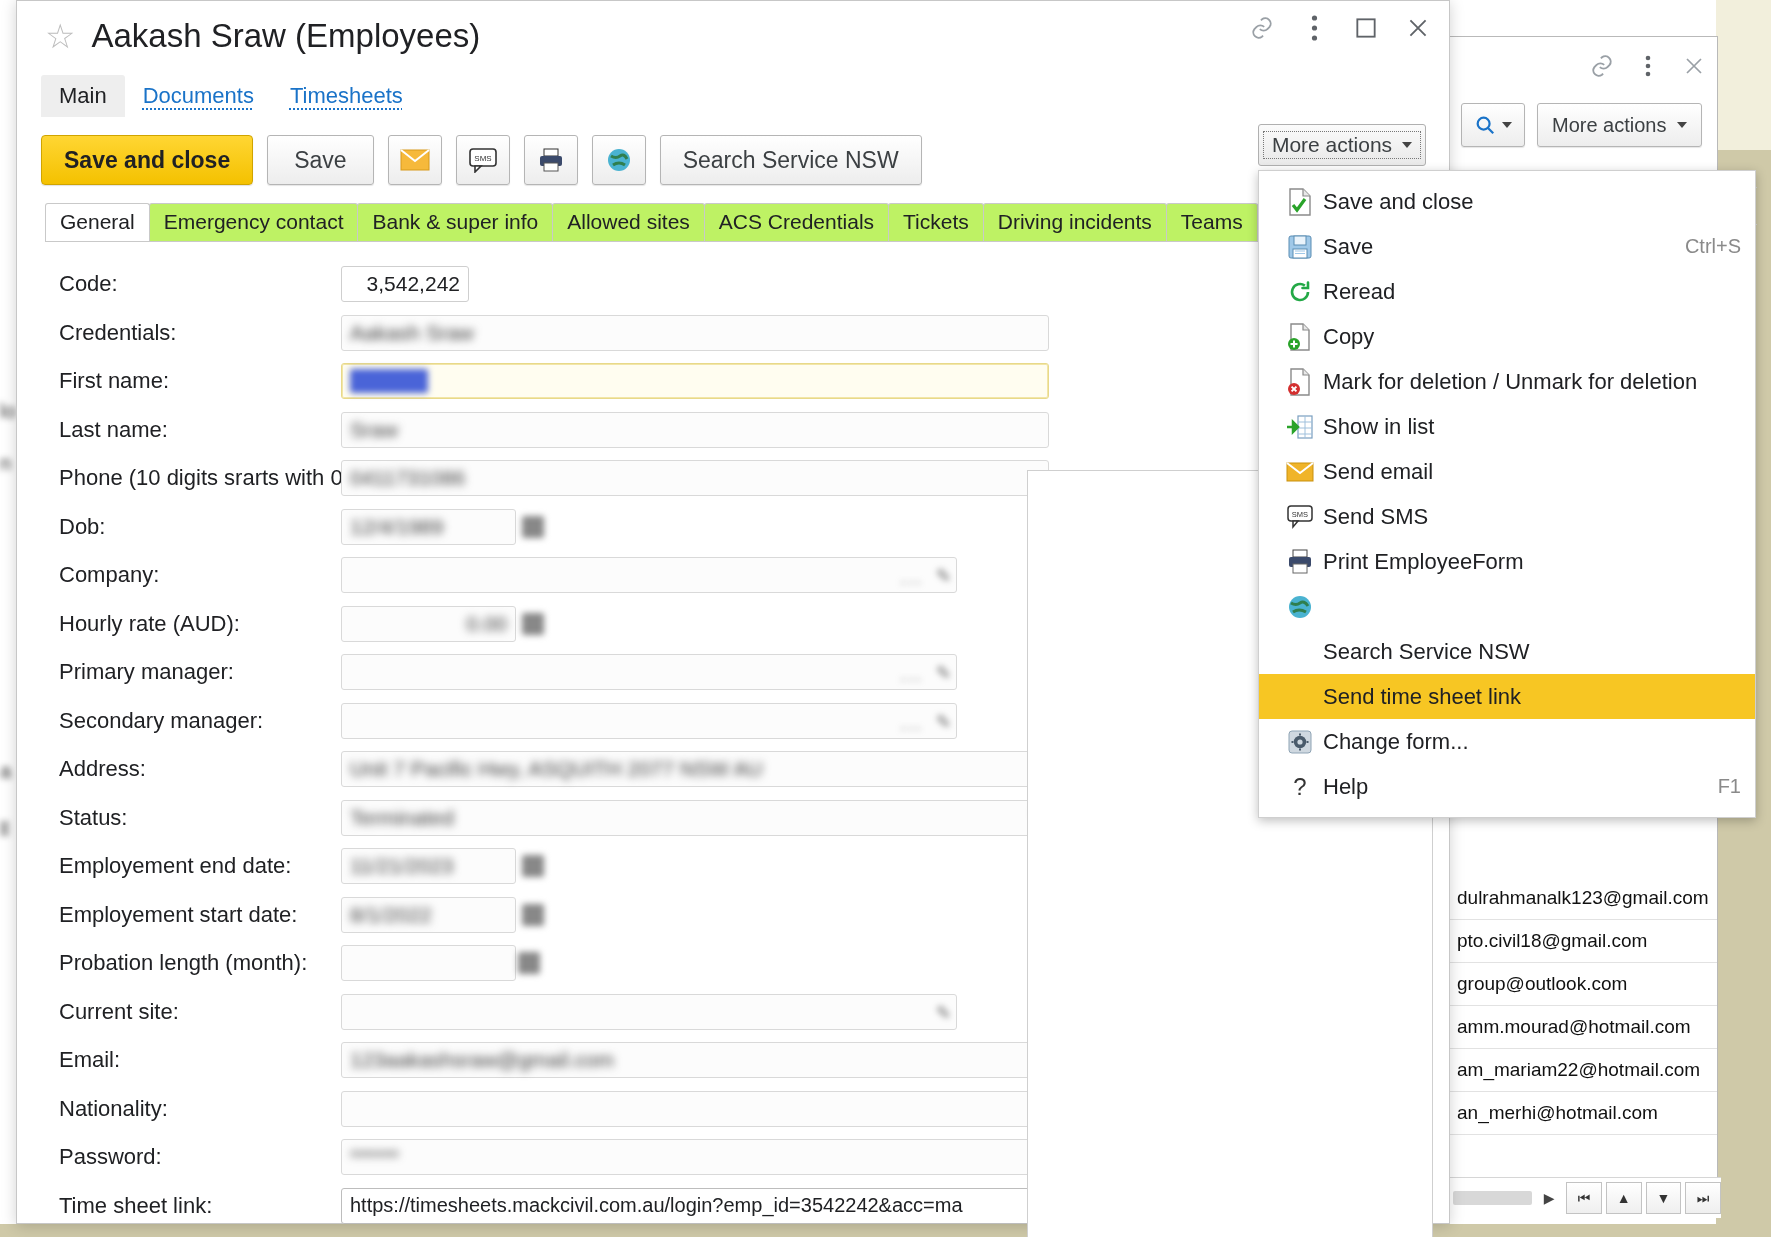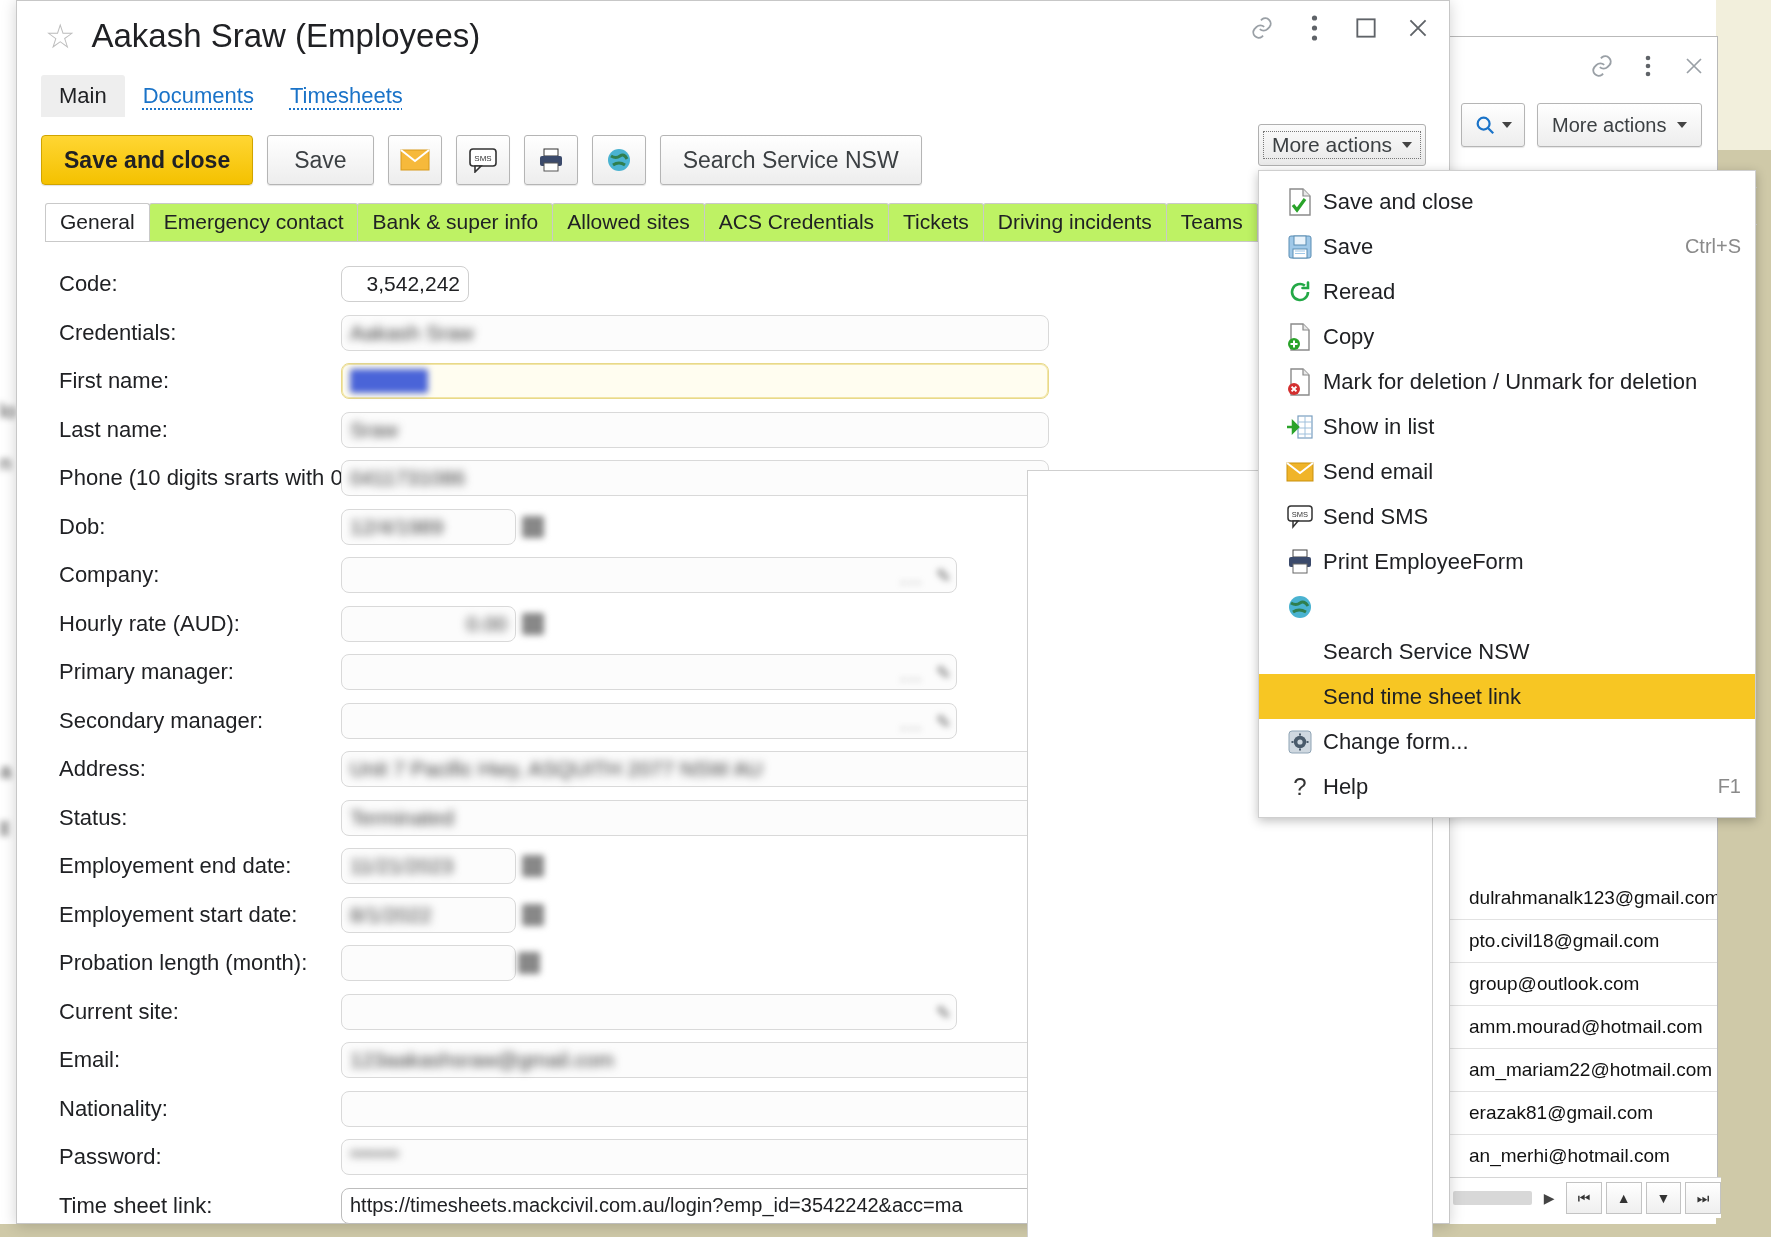--- a/index.html
+++ b/index.html
@@ -37,21 +37,21 @@
     box-shadow:0 1px 1px rgba(0,0,0,.10);
     cursor:default;
   }
   .search-btn{width:62px;height:42px;gap:6px;}
   .more-actions-bg{height:42px;padding:0 14px;gap:10px;}
 
   
   .bg-list{position:absolute;left:0;top:840px;width:268px;}
   .bg-list .row{
     height:42px;border-bottom:1px solid #e2e2e2;
-    display:flex;align-items:center;padding-left:20px;
+    display:flex;align-items:center;padding-left:8px;
     font-size:19px;color:#111;white-space:nowrap;overflow:hidden;
   }
   .bg-pager{
     position:absolute;left:0;top:1140px;width:268px;height:40px;
     display:flex;align-items:center;gap:4px;padding-left:4px;
     border-top:1px solid #d6d6d6;background:#fff;
   }
   .pager-track{width:80px;height:14px;background:#d8d8d8;border-radius:2px;}
   .pager-btn{
     width:34px;height:30px;border:1px solid #c3c3c3;background:linear-gradient(#fff,#efefef);
@@ -102,21 +102,21 @@
     display:flex;align-items:center;
   }
   .ftab.active{background:#ffffff;position:relative;z-index:2;}
 
   
   .formbody{position:relative;padding:18px 0 0 0;height:1010px;}
   .fieldrow{display:flex;align-items:center;height:48.5px;padding-left:42px;}
   .flabel{font-size:22px;color:#202124;width:282px;flex:none;white-space:nowrap;}
   .fval{position:relative;}
   .inp{
-    height:36px;border:1px solid #d9d9d9;background:#fcfcfc;border-radius:8px;
+    height:36px;border:1px solid #d9d9d9;background:#fcfcfc;border-radius:3px;
     font-size:21px;color:#202124;display:flex;align-items:center;padding:0 8px;
     box-sizing:border-box;
   }
   .inp.code{width:128px;justify-content:flex-end;background:#fff;border-color:#cfcfcf;}
   .inp.wide{width:708px;}
   .inp.highlight{background:#fffdf0;border-color:#e8d98a;box-shadow:0 0 0 1px #f2e6a8 inset;}
   .sel-text{background:#4a64d8;color:transparent;border-radius:2px;padding:0 4px;}
   .inp.date{width:175px;}
   .inp.num{width:175px;}
   .inp.pick{width:616px;}
@@ -220,21 +220,20 @@
   <div style="position:absolute;left:0;top:150px;width:268px;height:36px;border-top:1px solid #d8d8d8;border-bottom:1px solid #d8d8d8;display:flex;align-items:center;justify-content:flex-end;padding-right:40px;">
     <span style="width:0;height:0;border-left:7px solid transparent;border-right:7px solid transparent;border-top:8px solid #555;"></span>
   </div>
 
   <div class="bg-list">
     <div class="row">dulrahmanalk123@gmail.com</div>
     <div class="row">pto.civil18@gmail.com</div>
     <div class="row">group@outlook.com</div>
     <div class="row">amm.mourad@hotmail.com</div>
     <div class="row">am_mariam22@hotmail.com</div>
-    <div class="row">erazak81@gmail.com</div>
     <div class="row">an_merhi@hotmail.com</div>
   </div>
 
   <div class="bg-pager">
     <div class="pager-track"></div>
     <div style="width:26px;display:flex;align-items:center;justify-content:center;font-size:14px;color:#444;">▶</div>
     <div class="pager-btn">⏮</div>
     <div class="pager-btn">▲</div>
     <div class="pager-btn">▼</div>
     <div class="pager-btn">⏭</div>

